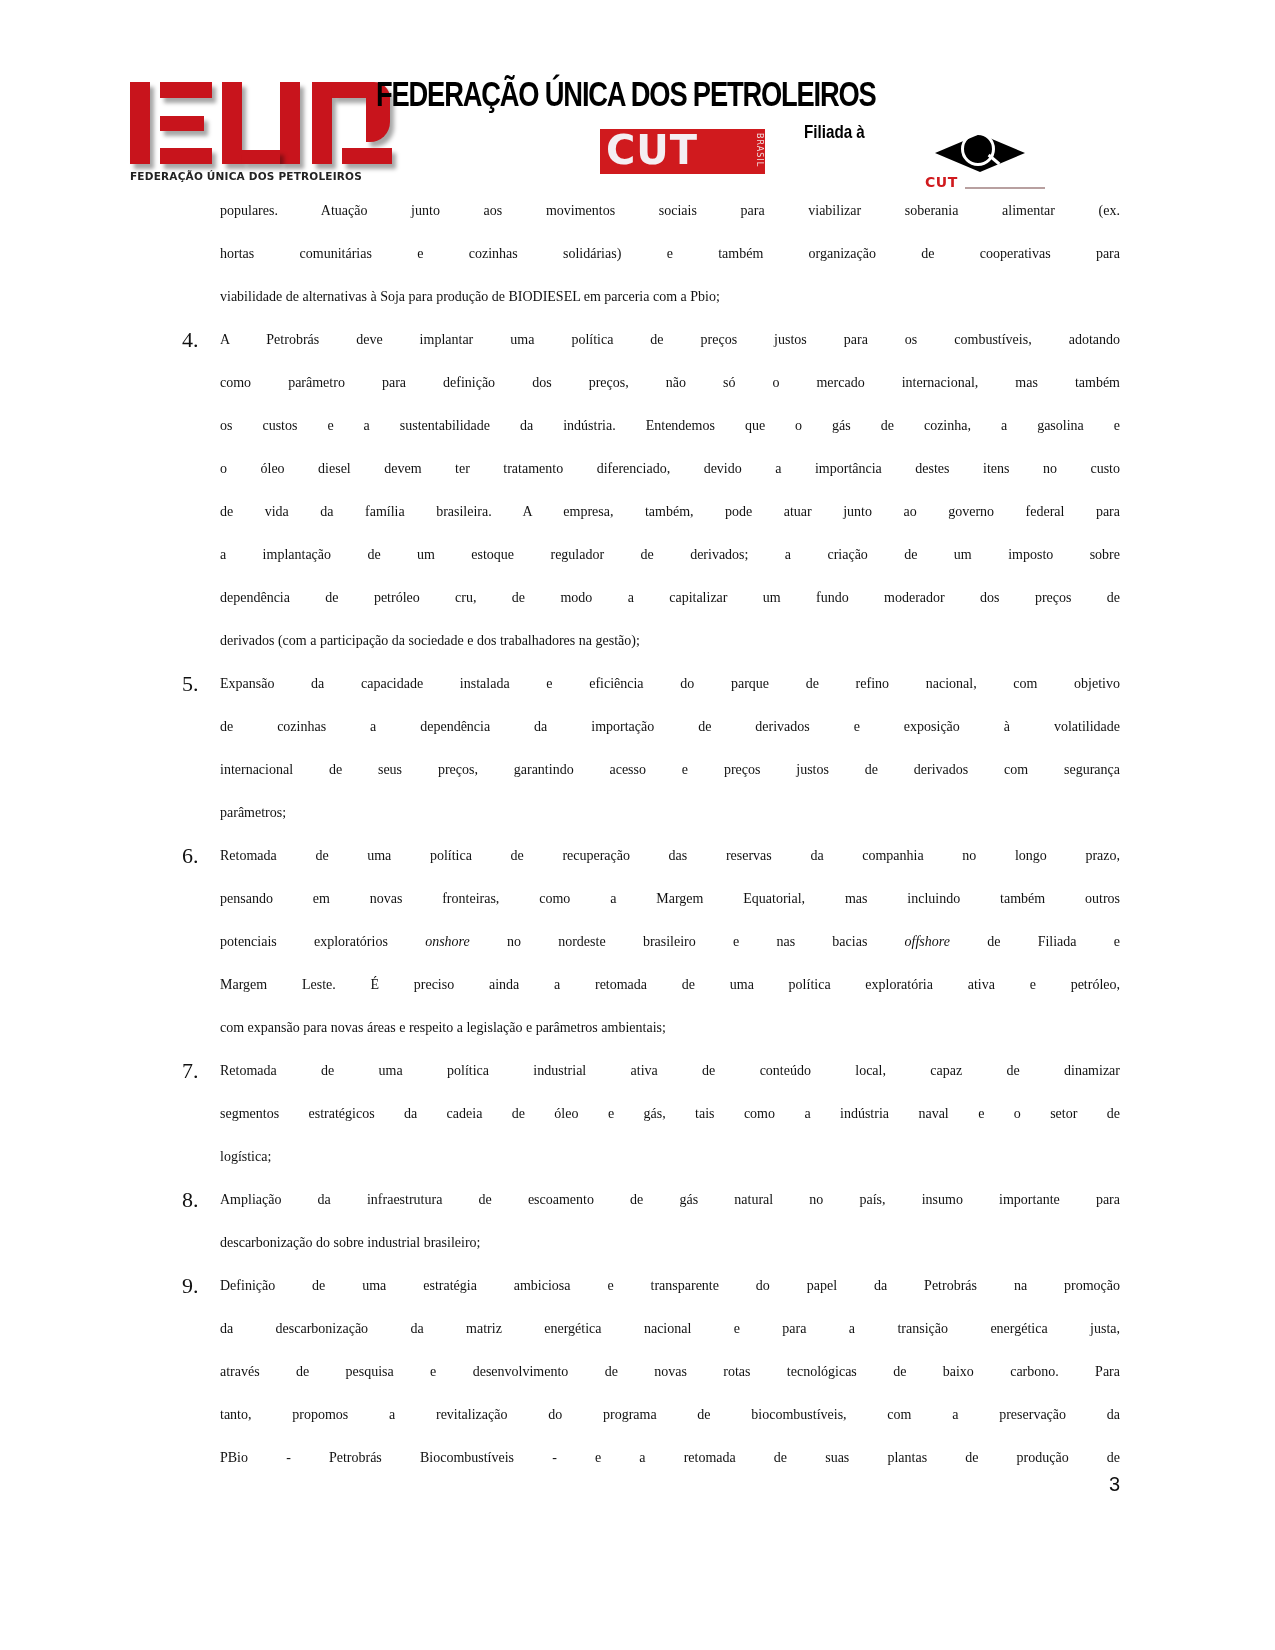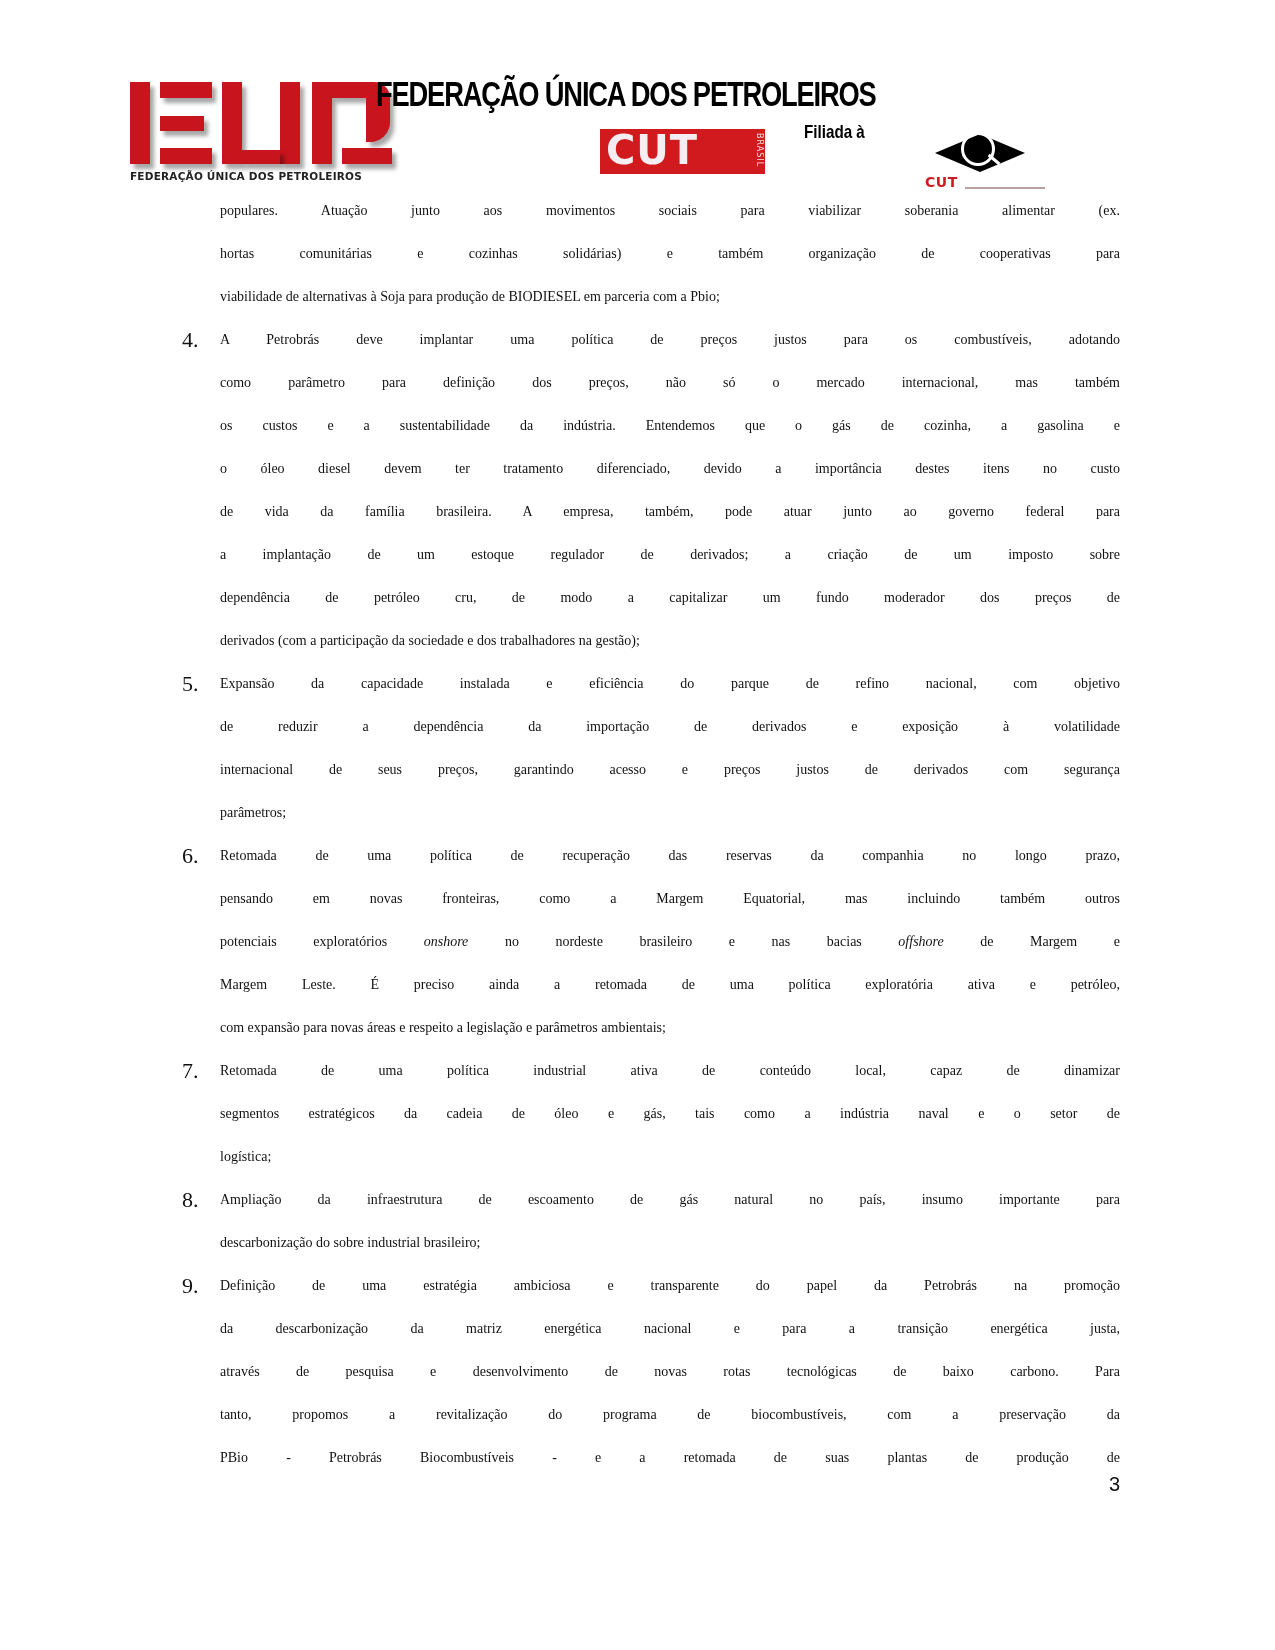--- a/index.html
+++ b/index.html
@@ -90,28 +90,28 @@
   <div class="line justify" style="top:368px">como parâmetro para definição dos preços, não só o mercado internacional, mas também</div>
   <div class="line justify" style="top:411px">os custos e a sustentabilidade da indústria. Entendemos que o gás de cozinha, a gasolina e</div>
   <div class="line justify" style="top:454px">o óleo diesel devem ter tratamento diferenciado, devido a importância destes itens no custo</div>
   <div class="line justify" style="top:497px">de vida da família brasileira. A empresa, também, pode atuar junto ao governo federal para</div>
   <div class="line justify" style="top:540px">a implantação de um estoque regulador de derivados; a criação de um imposto sobre</div>
   <div class="line justify" style="top:583px">dependência de petróleo cru, de modo a capitalizar um fundo moderador dos preços de</div>
   <div class="line" style="top:626px">derivados (com a participação da sociedade e dos trabalhadores na gestão);</div>
 
   <div class="num" style="top:669px">5.</div>
   <div class="line justify" style="top:669px"><span>Expansão da capacidade instalada e </span><b>eficiência do parque de refino nacional</b><span>, com objetivo</span></div>
-  <div class="line justify" style="top:712px">de reduzir a dependência da importação de derivados e exposição à volatilidade</div>
+  <div class="line justify" style="top:712px">de cozinhas a dependência da importação de derivados e exposição à volatilidade</div>
   <div class="line justify" style="top:755px">internacional de seus preços, garantindo acesso e preços justos de derivados com segurança</div>
   <div class="line" style="top:798px">parâmetros;</div>
 
   <div class="num" style="top:841px">6.</div>
   <div class="line justify" style="top:841px"><span>Retomada de uma política de </span><b>recuperação das reservas</b><span> da companhia no longo prazo,</span></div>
   <div class="line justify" style="top:884px">pensando em novas fronteiras, como a Margem Equatorial, mas incluindo também outros</div>
-  <div class="line justify" style="top:927px"><span>potenciais exploratórios </span><i>onshore</i><span> no nordeste brasileiro e nas bacias </span><i>offshore</i><span> de Margem e</span></div>
+  <div class="line justify" style="top:927px"><span>potenciais exploratórios </span><i>onshore</i><span> no nordeste brasileiro e nas bacias </span><i>offshore</i><span> de Filiada e</span></div>
   <div class="line justify" style="top:970px"><span>Margem Leste. É preciso ainda a retomada de uma </span><b>política exploratória ativa</b><span> e petróleo,</span></div>
   <div class="line" style="top:1013px">com expansão para novas áreas e respeito a legislação e parâmetros ambientais;</div>
 
   <div class="num" style="top:1056px">7.</div>
   <div class="line justify" style="top:1056px"><span>Retomada de uma política industrial ativa de </span><b>conteúdo local</b><span>, capaz de dinamizar</span></div>
   <div class="line justify" style="top:1099px">segmentos estratégicos da cadeia de óleo e gás, tais como a indústria naval e o setor de</div>
   <div class="line" style="top:1142px">logística;</div>
 
   <div class="num" style="top:1185px">8.</div>
   <div class="line justify" style="top:1185px"><span>Ampliação da infraestrutura de escoamento de </span><b>gás natural</b><span> no país, insumo importante para</span></div>

